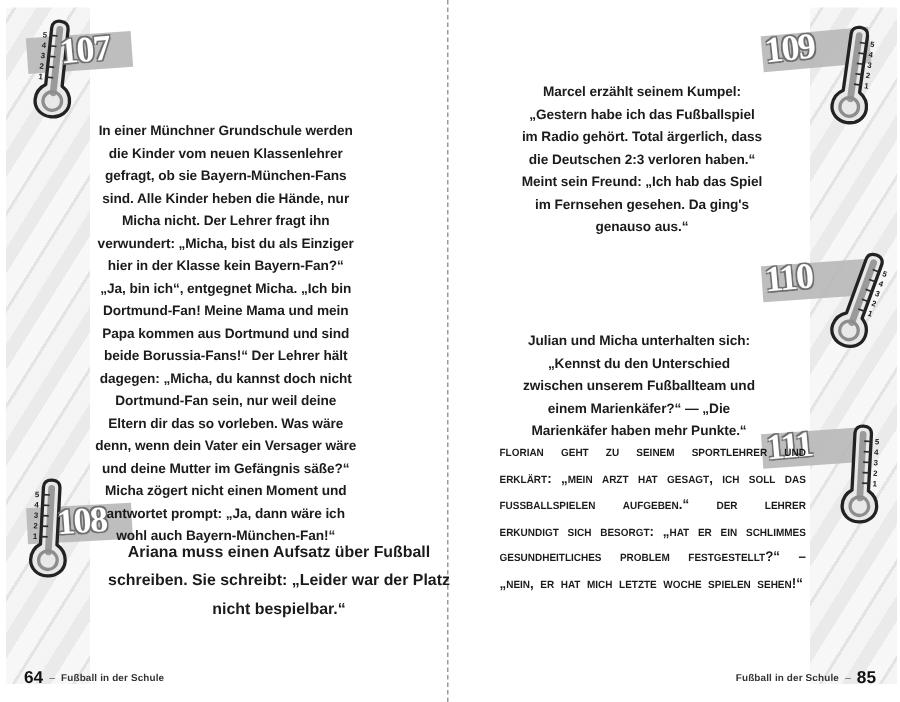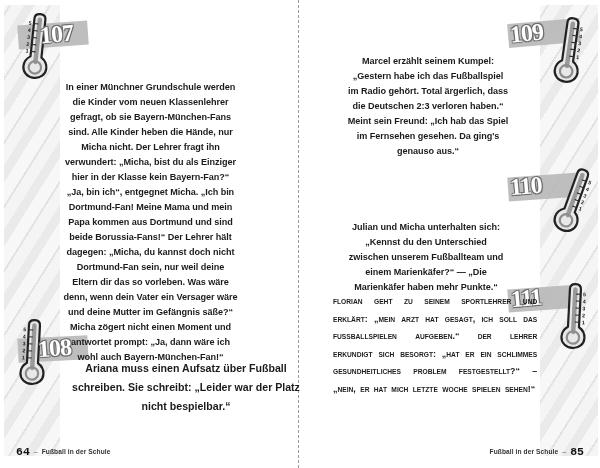--- a/index.html
+++ b/index.html
@@ -137,21 +137,21 @@
     position: absolute;
     bottom: 10px;
     font-size: 7px;
     color: #3a3a3a;
     white-space: nowrap;
   }
   .footer .pg {
     font-size: 11.5px;
     font-weight: bold;
     color: #111;
-    font-family: Liberation Mono, monospace;
+    font-family: Liberation Sans, sans-serif;
     vertical-align: -1px;
   }
   .footer .dash {
     padding: 0 4px;
     color: #555;
   }
   .footer .cap {
     font-style: normal;
     font-weight: bold;
     font-size: 6.6px;

